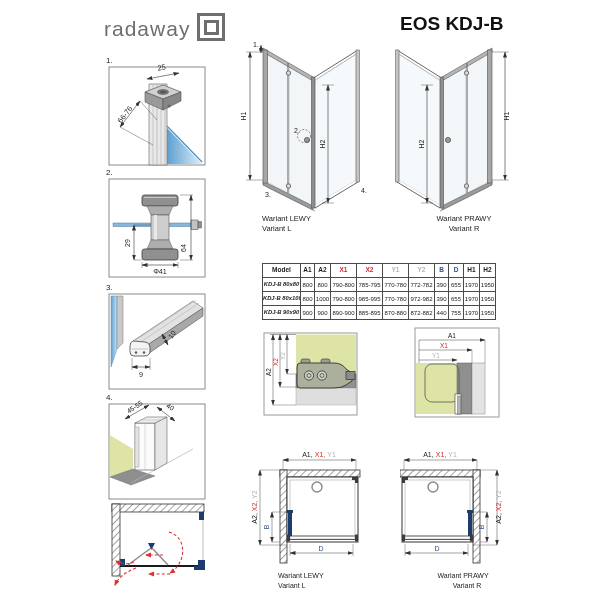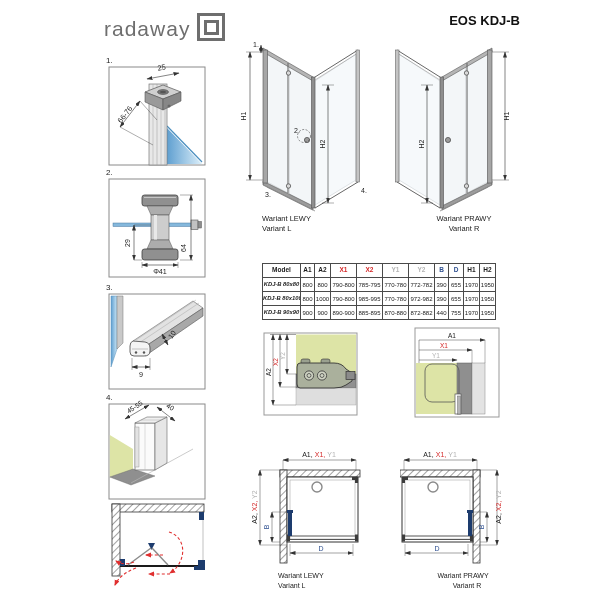--- a/index.html
+++ b/index.html
@@ -4,21 +4,21 @@
 <style>
   html,body{margin:0;padding:0;background:#fff;}
   .page{position:relative;width:600px;height:600px;background:#fff;overflow:hidden;
         font-family:"Liberation Sans",sans-serif;color:#1a1a1a;}
   .abs{position:absolute;}
   
   .logo{left:104px;top:13px;display:flex;align-items:flex-end;gap:7px;}
   .logo-text{font-size:21px;color:#6e6e6e;letter-spacing:1px;font-weight:400;}
   .logo-icon{width:22px;height:22px;border:3px solid #6e6e6e;display:flex;align-items:center;justify-content:center;}
   .logo-icon-inner{width:9px;height:9px;border:3px solid #6e6e6e;}
-  .title{left:400px;top:13px;width:120px;text-align:right;font-size:13px;font-weight:700;color:#111;}
+  .title{left:400px;top:13px;width:120px;text-align:left;font-size:19px;font-weight:700;color:#111;}
   
   .spec{border-collapse:collapse;table-layout:fixed;background:#fff;}
   .spec th,.spec td{border:1px solid #4a4a4a;text-align:center;vertical-align:middle;
       padding:0;height:13px;font-size:6px;line-height:1;overflow:hidden;white-space:nowrap;}
   .spec th{font-size:6.5px;font-weight:700;}
   .spec td.model{font-weight:700;font-style:italic;font-size:5.8px;}
   .c-k{color:#1a1a1a;} .c-r{color:#d42a2a;} .c-g{color:#b4b4b4;} .c-b{color:#2b4d8e;}
   svg{display:block;}
   svg text{font-family:"Liberation Sans",sans-serif;}
 </style>

